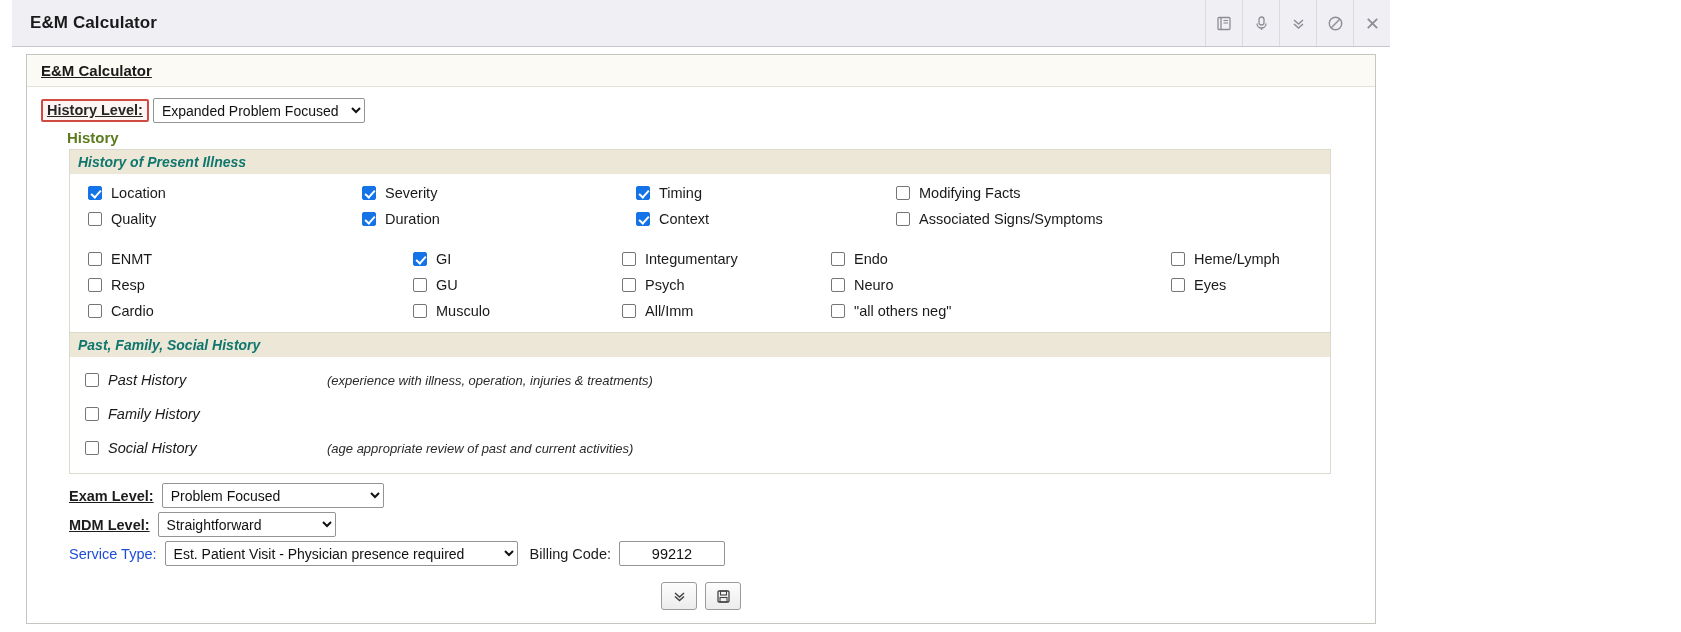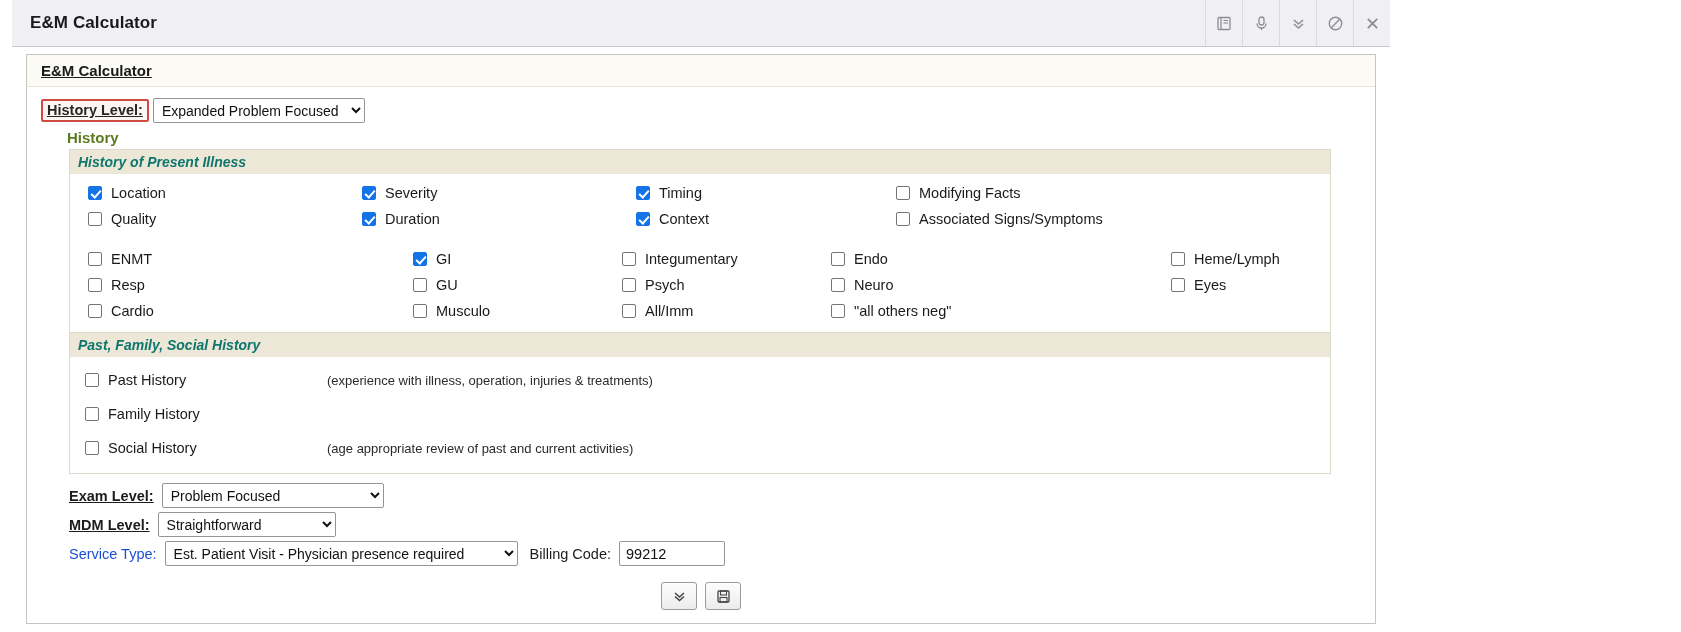--- a/index.html
+++ b/index.html
@@ -171,20 +171,21 @@
     width: 4px;
     height: 8px;
     border: solid #ffffff;
     border-width: 0 2px 2px 0;
     transform: rotate(42deg);
   }
 
   
   .pfsh {
     padding: 6px 0 8px 0;
+    font-style: italic;
   }
   .pfsh-row {
     display: flex;
     align-items: center;
     padding: 4px 0 4px 0;
   }
   .pfsh-row .cb-cell { width: 242px; padding-left: 15px; }
   .pfsh-desc {
     font-size: 13px;
     color: #2b2b2b;
@@ -223,21 +224,21 @@
     font-family: "Liberation Sans", sans-serif;
     font-size: 14.5px;
     color: #111;
     border: 1px solid #949494;
     border-radius: 2px;
     padding: 3px 6px;
     height: 25px;
     box-sizing: border-box;
     background: #fff;
   }
-  .billing-input { width: 106px; }
+  .billing-input { width: 106px; text-align: center; }
 
   
   .footer {
     display: flex;
     justify-content: center;
     align-items: center;
     gap: 8px;
     margin-top: 16px;
   }
   .fbtn {

